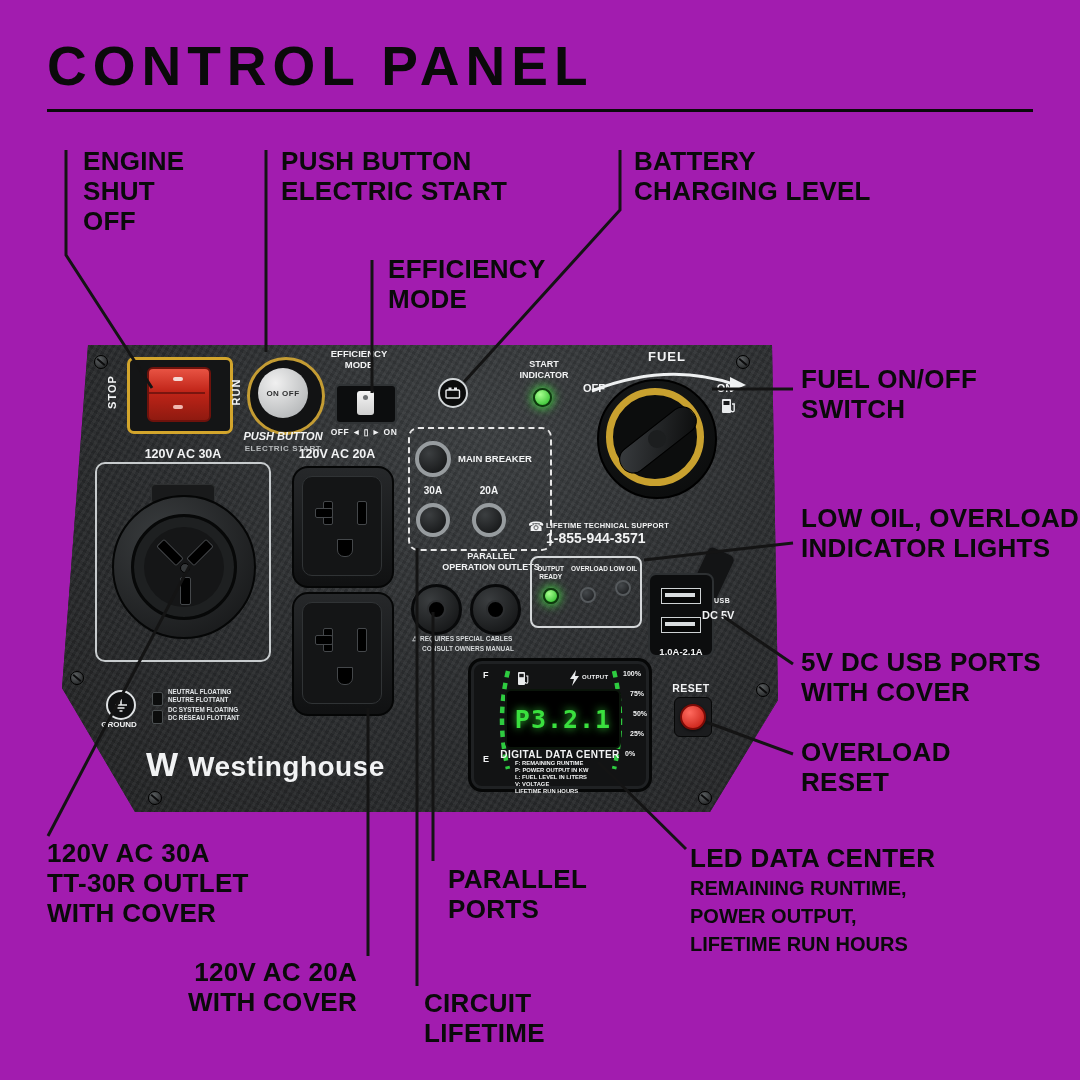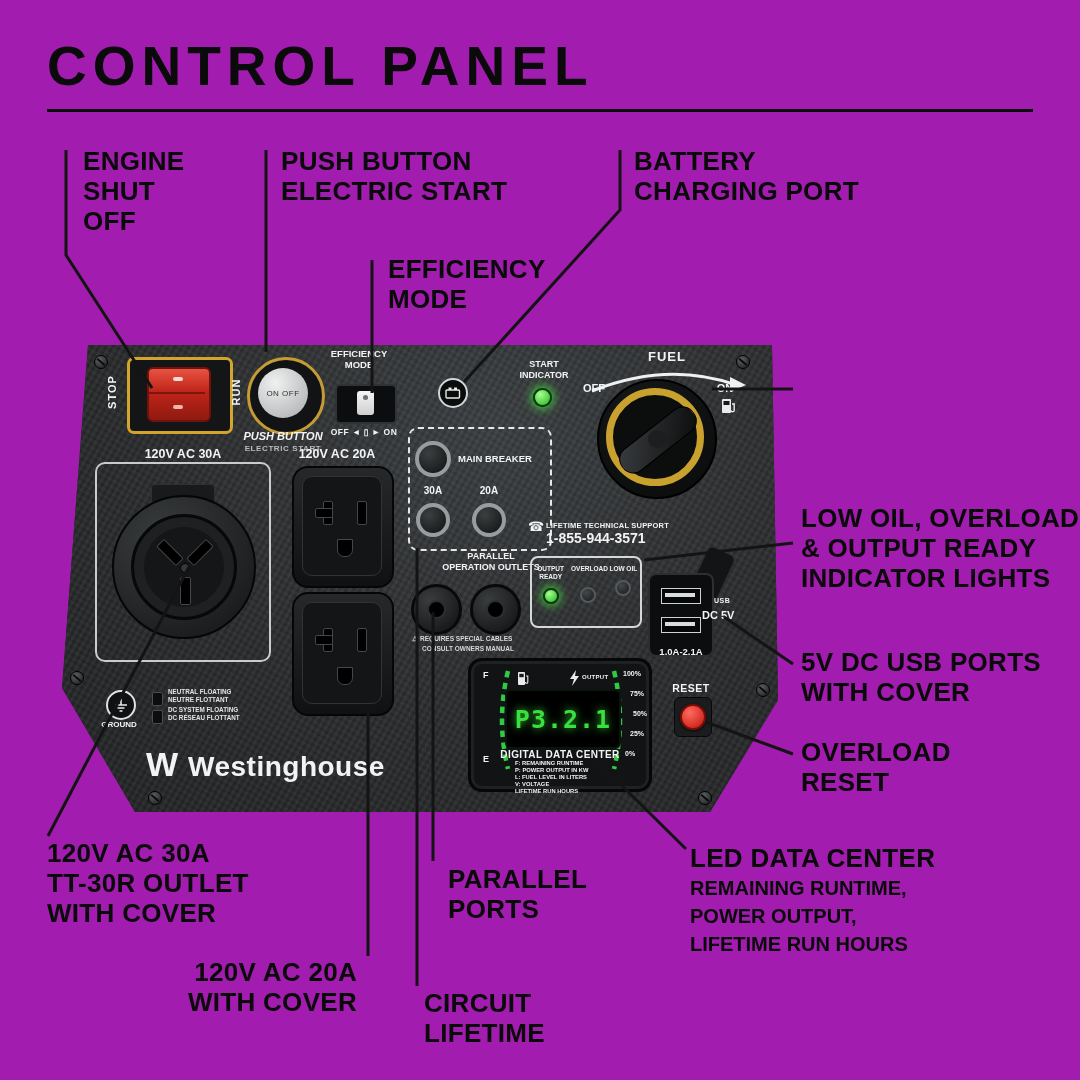--- a/index.html
+++ b/index.html
@@ -52,21 +52,21 @@
         <div class="p" style="left:24px;top:8px;width:10px;height:4px;background:#f4d9d5;border-radius:2px"></div>
         <div class="p" style="left:24px;top:36px;width:10px;height:4px;background:#f0b7af;border-radius:2px"></div>
         <div class="p" style="left:0;top:23px;width:56px;height:2px;background:#7a150f"></div>
       </div>
     </div>
     <div class="p wt ctr" style="left:152px;top:40px;width:50px;height:14px;font-size:11px;letter-spacing:1px;transform:rotate(-90deg)">RUN</div>
 
     <div class="p cir" style="left:187px;top:12px;width:72px;height:72px;border:3px solid #c49c33;background:#121314">
       <div class="p cir" style="left:8px;top:8px;width:50px;height:50px;background:radial-gradient(circle at 35% 30%,#f0f0f0,#a8abad);
                   display:flex;align-items:center;justify-content:center">
-        <span style="font-size:8px;font-weight:400;color:#2e2f30;letter-spacing:.5px">ON OFF</span>
+        <span style="font-size:8px;font-weight:700;color:#2e2f30;letter-spacing:.5px">ON OFF</span>
       </div>
     </div>
     <div class="p wt ctr" style="left:181px;top:85px;width:84px;font-size:11px;font-style:italic">PUSH BUTTON</div>
     <div class="p ctr" style="left:181px;top:99px;width:84px;font-size:8px;font-weight:700;color:#b9bcbe;letter-spacing:.6px">ELECTRIC START</div>
 
     <div class="p wt ctr" style="left:264px;top:3px;width:70px;font-size:9.5px;line-height:1.2">
       <div>EFFICIENCY</div>
       <div>MODE</div>
     </div>
     <div class="p" style="left:275px;top:39px;width:58px;height:36px;background:#0c0d0e;border:2px solid #303335;border-radius:5px">
@@ -300,32 +300,35 @@
     <div>OFF</div>
   </div>
 
   <div class="callout" style="left:281px;top:146px">
     <div>PUSH BUTTON</div>
     <div>ELECTRIC START</div>
   </div>
 
   <div class="callout" style="left:634px;top:146px">
     <div>BATTERY</div>
-    <div>CHARGING PORT</div>
+    <div>CHARGING LEVEL</div>
   </div>
 
   <div class="callout" style="left:388px;top:254px">
     <div>EFFICIENCY</div>
     <div>MODE</div>
   </div>
 
+  <div class="callout" style="left:801px;top:364px">
+    <div>FUEL ON/OFF</div>
+    <div>SWITCH</div>
+  </div>
 
   <div class="callout" style="left:801px;top:503px">
     <div>LOW OIL, OVERLOAD</div>
-    <div>&amp; OUTPUT READY</div>
     <div>INDICATOR LIGHTS</div>
   </div>
 
   <div class="callout" style="left:801px;top:647px">
     <div>5V DC USB PORTS</div>
     <div>WITH COVER</div>
   </div>
 
   <div class="callout" style="left:801px;top:737px">
     <div>OVERLOAD</div>

